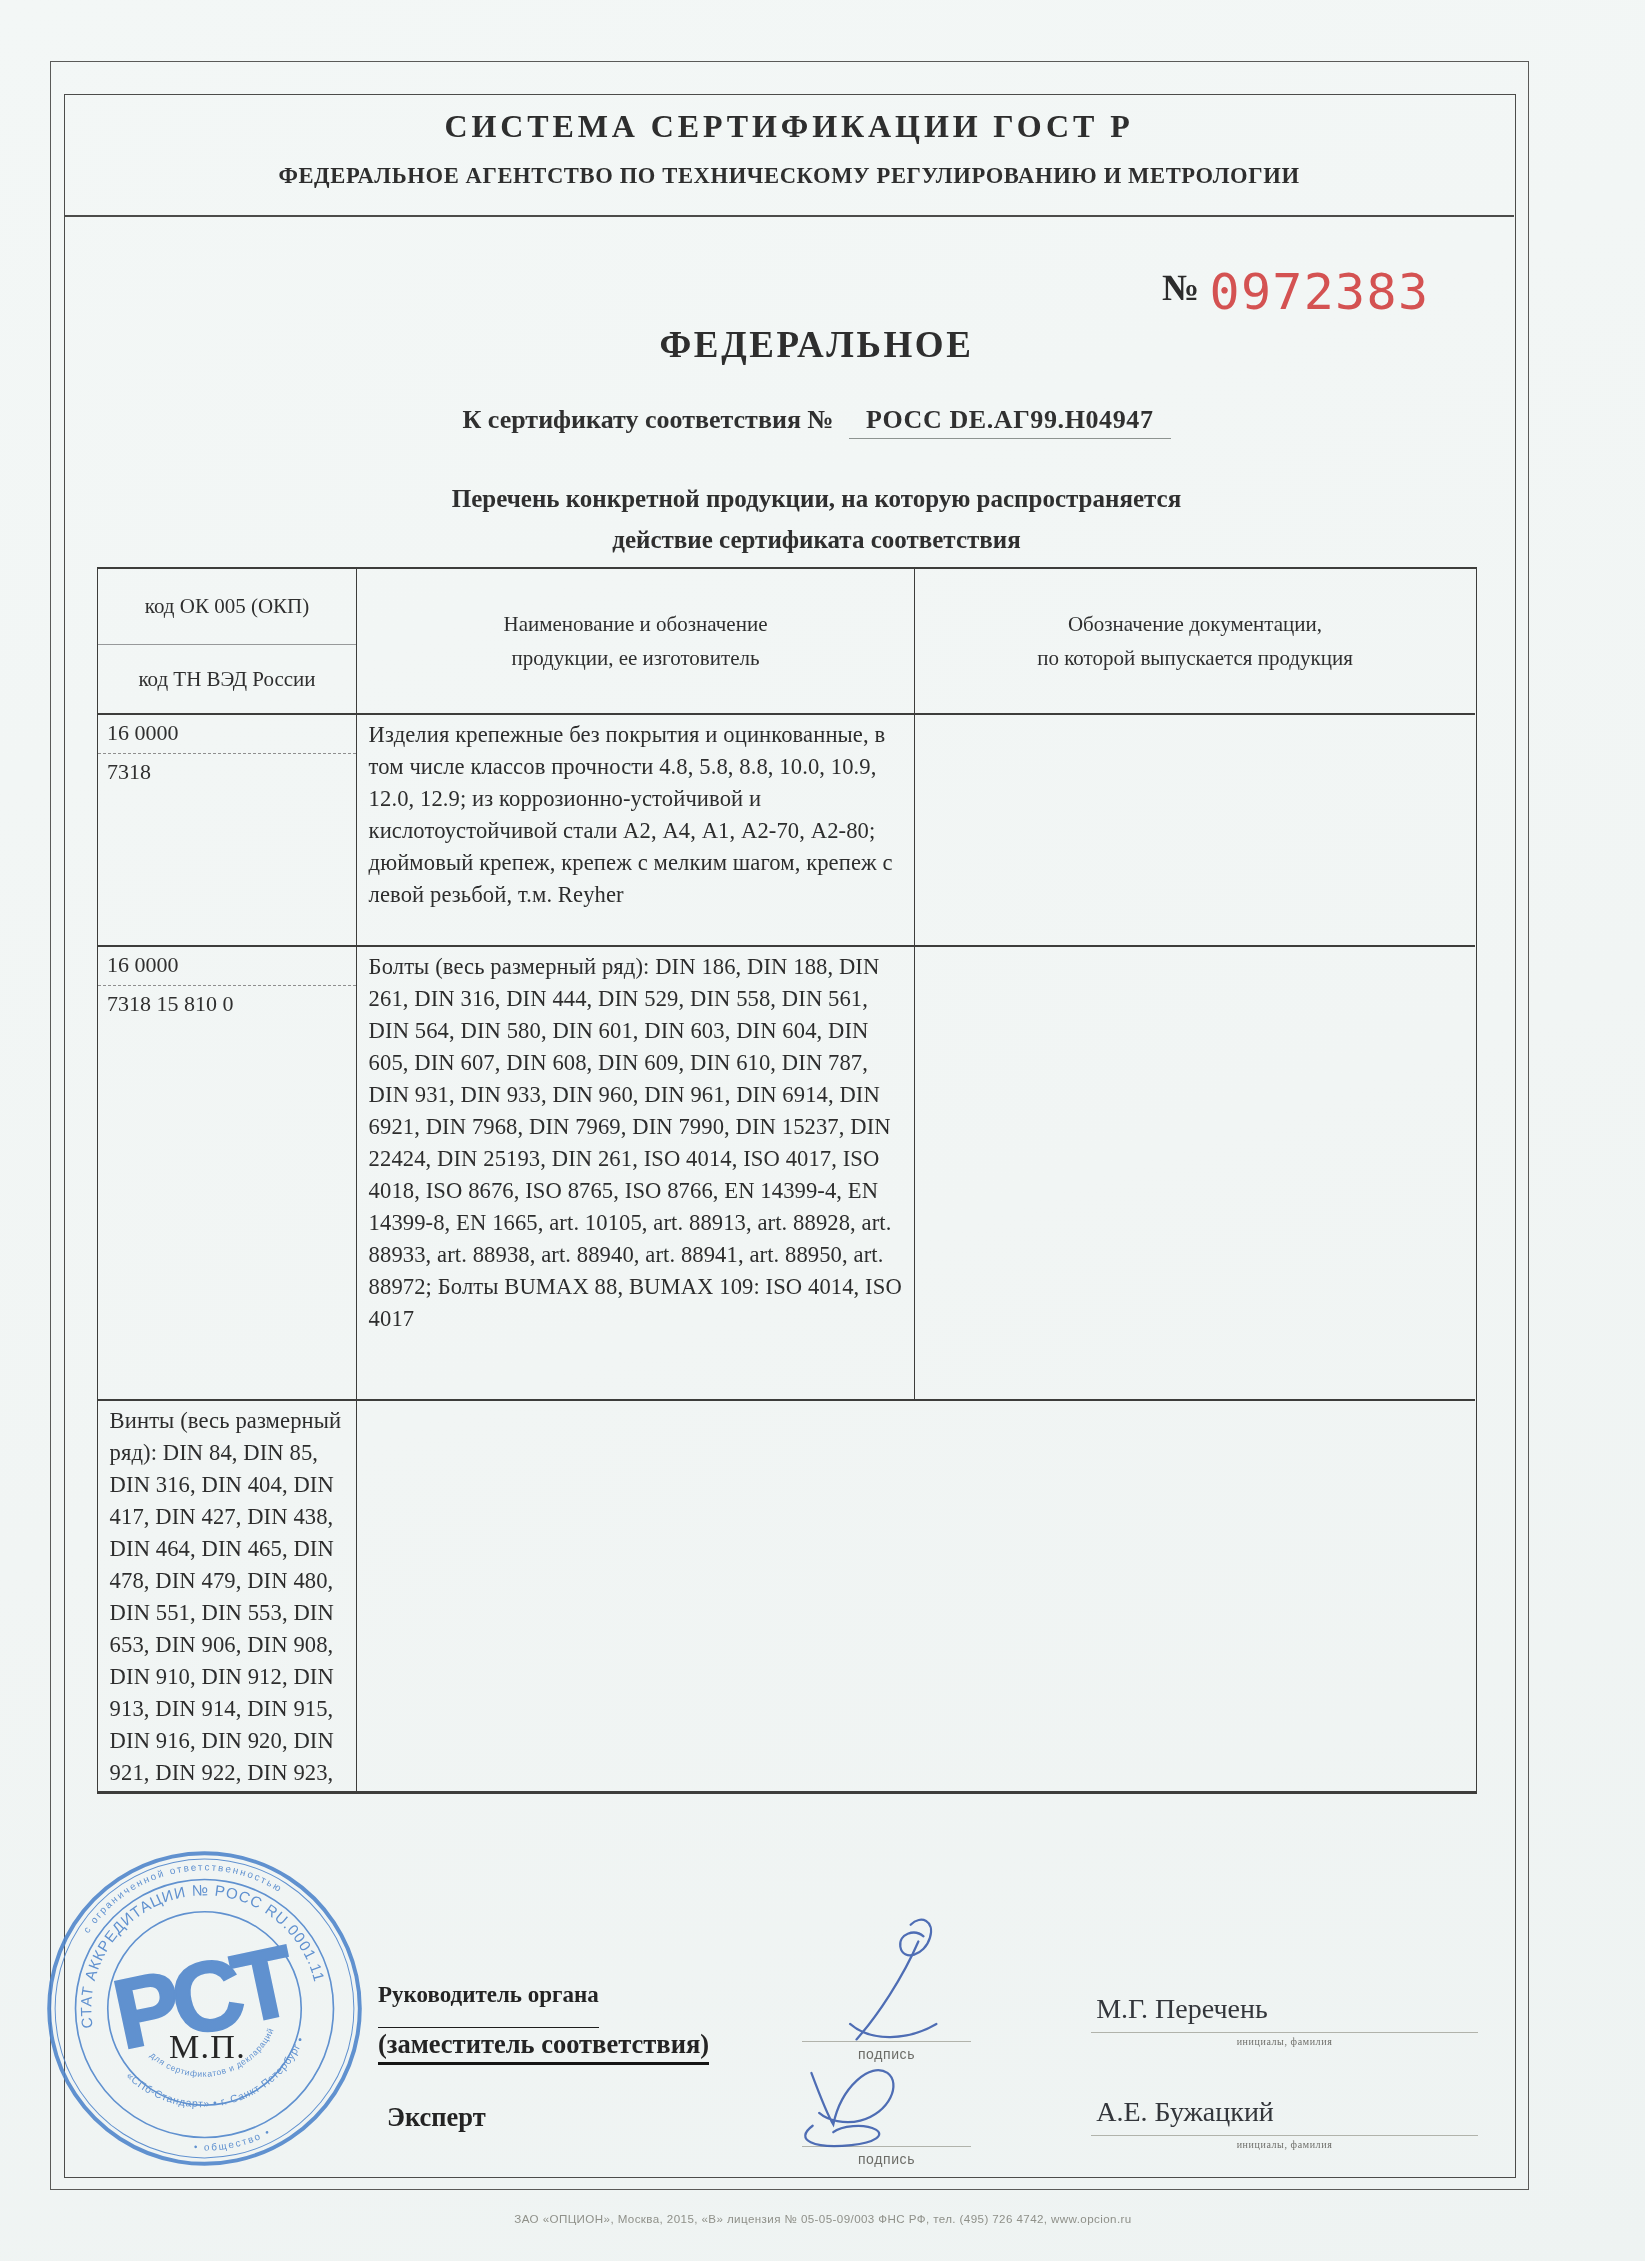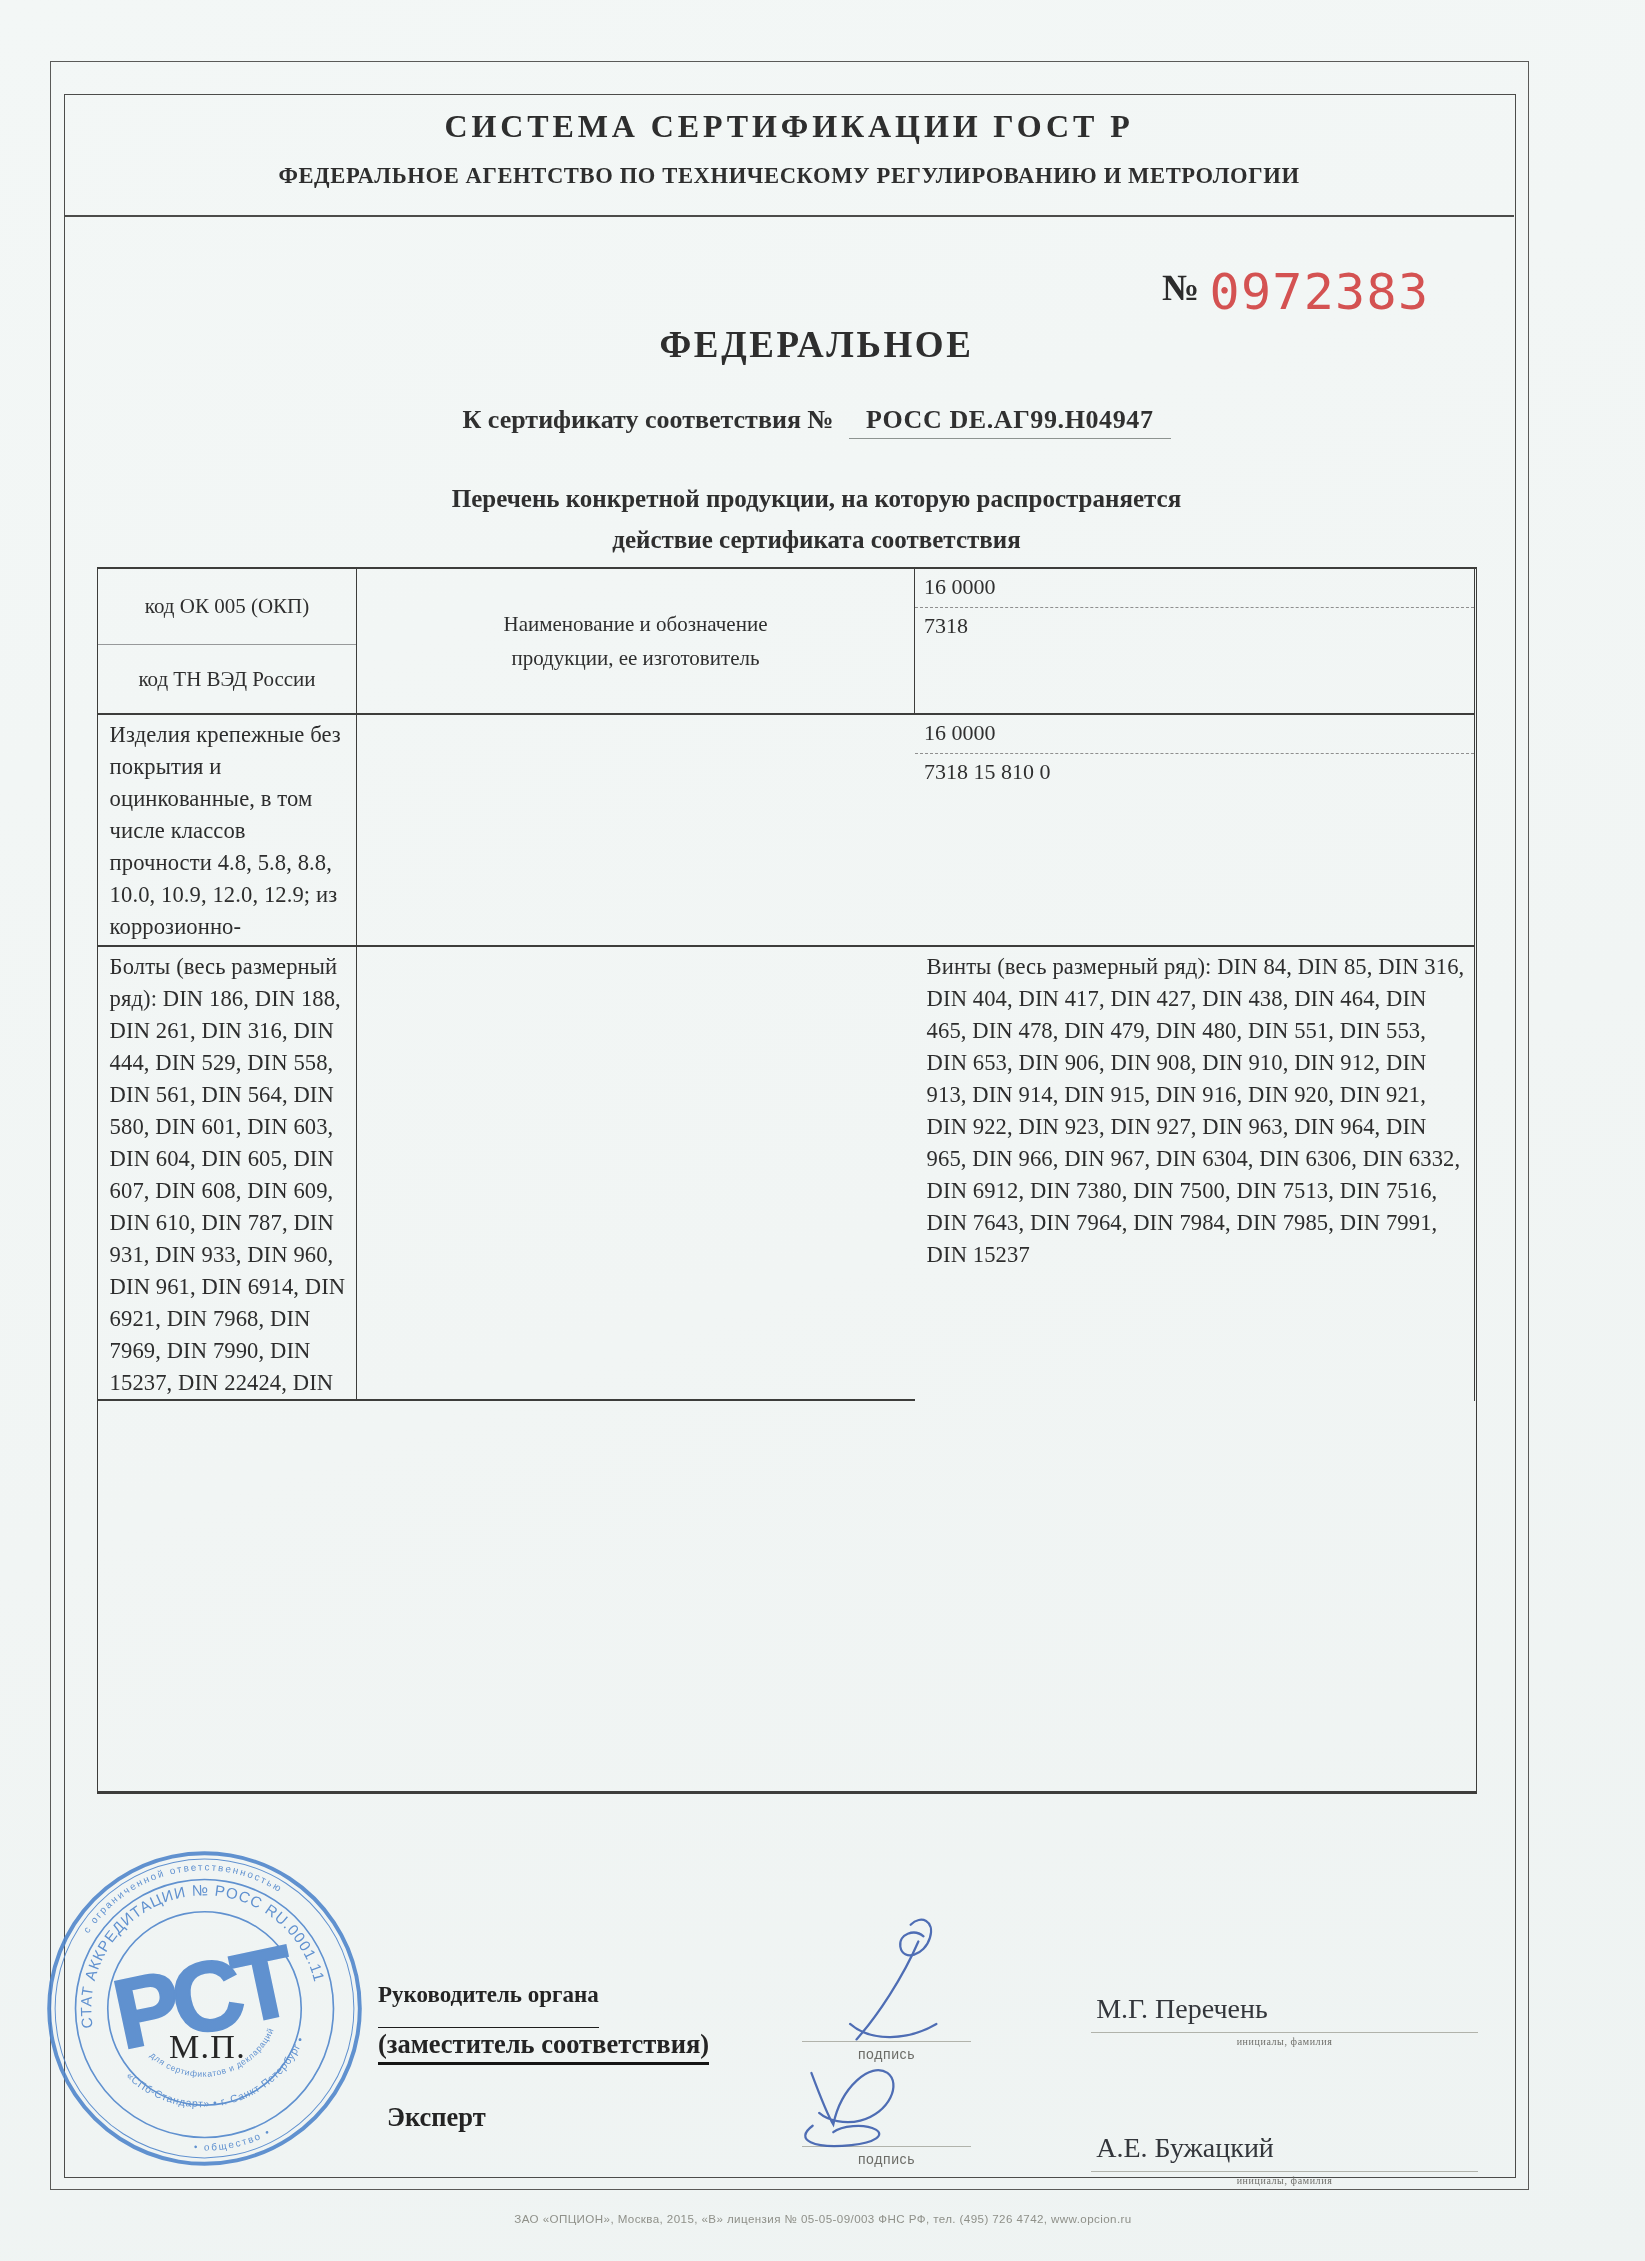--- a/index.html
+++ b/index.html
@@ -58,21 +58,21 @@
   .sigline .cap{display:block;text-align:center;font-family:"Liberation Sans",sans-serif;
     font-size:14px;color:#6d6d68;margin-top:3.9px;letter-spacing:0.6px;}
   .sig1{left:802px;top:2041px;}
   .sig2{left:802px;top:2146px;}
   .name-block{position:absolute;width:387px;}
   .name-block .nm{font-size:28px;color:#33363b;padding-left:5.2px;}
   .name-block .nline{border-top:1.3px solid #b1b3ab;margin-top:6.5px;}
   .name-block .cap{display:block;text-align:center;font-family:Liberation Serif, serif;
     font-size:10px;color:#6d6d68;margin-top:3.9px;letter-spacing:0.6px;}
   .nb1{left:1091px;top:1993px;}
-  .nb2{left:1091px;top:2096px;margin-top:36px;}
+  .nb2{left:1091px;top:2096px;}
   .ink{position:absolute;left:774px;top:1913px;width:232px;height:258px;}
   .footer-line{position:absolute;left:0;top:2212px;width:1646px;text-align:center;
     font-family:"Liberation Sans",sans-serif;font-size:11.6px;color:#8f9089;letter-spacing:0.4px;}
   
   .stamp-wrap svg text{font-family:"Liberation Sans",sans-serif;fill:#4d84cb;}
 </style>
 </head>
 <body>
 
 <div class="page">
@@ -100,20 +100,22 @@
   </div>
 
   <div class="products-table">
 
     <div class="cell th-codes">
       <div class="top">код ОК 005 (ОКП)</div>
       <div class="bottom">код ТН ВЭД России</div>
     </div>
     <div class="cell th-center">Наименование и обозначение
 продукции, ее изготовитель</div>
+    <div class="cell th-center last-col">Обозначение документации,
+по которой выпускается продукция</div>
 
     <div class="cell cell-codes">
       <span class="code-okp">16 0000</span>
       <span class="code-tnved">7318</span>
     </div>
     <div class="cell cell-name">Изделия крепежные без покрытия и оцинкованные, в том числе классов прочности 4.8, 5.8, 8.8, 10.0, 10.9, 12.0, 12.9; из коррозионно-устойчивой и кислотоустойчивой стали А2, А4, А1, А2-70, А2-80;  дюймовый крепеж, крепеж с мелким шагом, крепеж с левой резьбой, т.м. Reyher</div>
     <div class="cell cell-doc last-col"></div>
 
     <div class="cell cell-codes">
       <span class="code-okp">16 0000</span>

